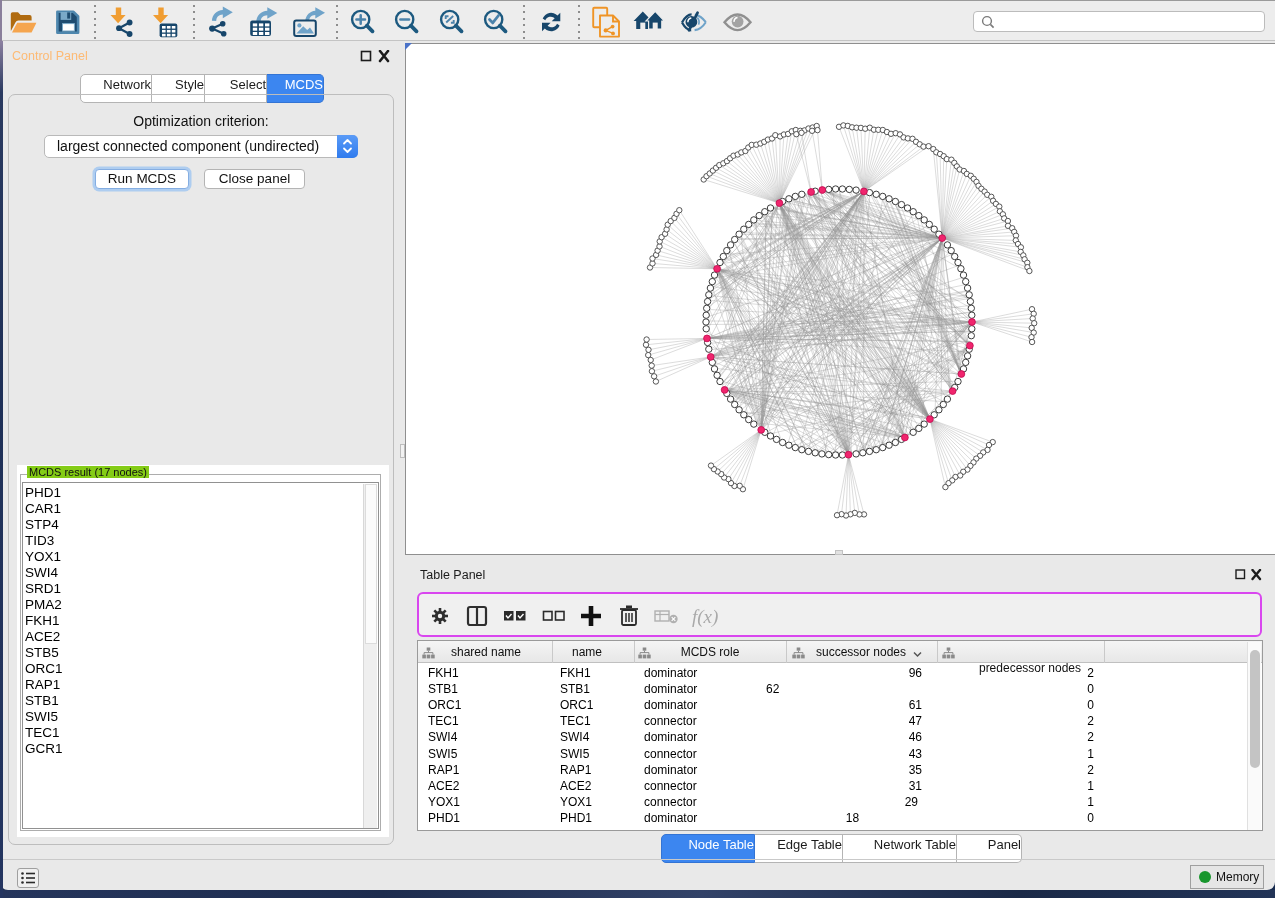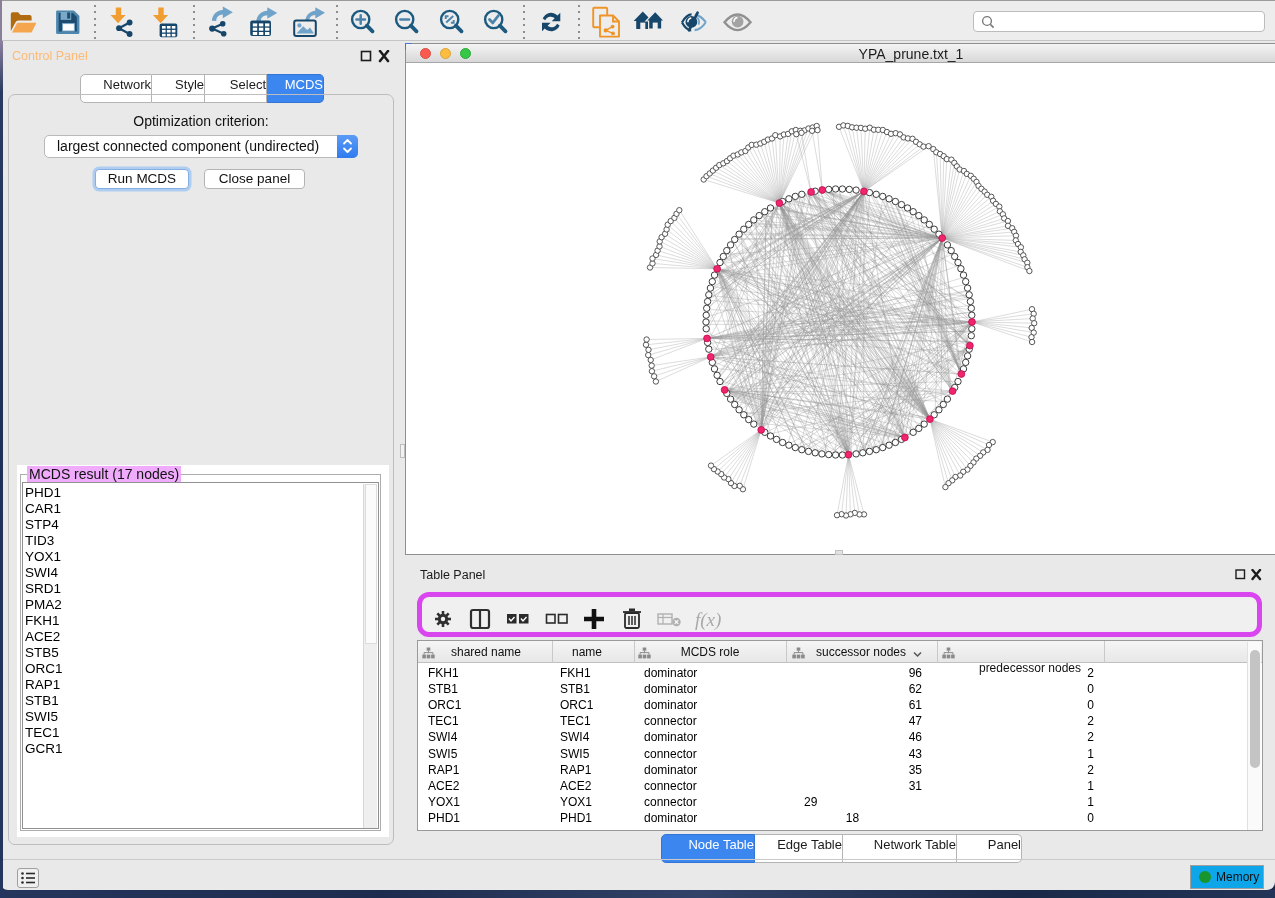--- a/index.html
+++ b/index.html
@@ -16,45 +16,45 @@
 .tabseg .t{background:#fff;border:1px solid #b4b4b4;border-left:none;color:#1b1b1b;text-align:right;line-height:19px;height:29px}
 .tabseg .t.first{border-left:1px solid #b4b4b4;border-radius:5px 0 0 5px}
 .tabseg .t.last{border-radius:0 5px 5px 0}
 .tabseg .t.sel{background:#3c86f0;border-color:#3374d4;color:#fff}
 .cp-pane{position:absolute;left:8px;top:94px;width:386px;height:751px;border:1px solid #bdbdbd;border-radius:7px}
 .optlabel{position:absolute;left:0;top:113px;width:402px;text-align:center;font-size:14px;color:#111}
 .combo{position:absolute;left:44px;top:135px;width:314px;height:23px;background:#fff;border:1px solid #b9b9b9;border-radius:5px;font-size:14px;color:#111;line-height:21px;padding-left:12px}
 .combo .step{position:absolute;right:-1px;top:-1px;width:21px;height:23px;border-radius:0 5px 5px 0;background:linear-gradient(#5a9bf7,#2f7bee)}
 .btn{position:absolute;height:20px;background:#fff;border:1px solid #b4b4b4;border-radius:4px;font-size:13.5px;color:#111;text-align:center;line-height:18px}
 .mcds-white{position:absolute;left:17px;top:465px;width:372px;height:372px;background:#fff}
-.grouplbl{position:absolute;left:27px;top:466px;font-size:14px;color:#111;background:#f0abfc;padding:0 2px}
+.grouplbl{position:absolute;left:27px;top:466px;font-size:11px;color:#111;background:#84cc16;padding:0 2px}
 .groupbox{position:absolute;left:20px;top:474px;width:361px;height:357px;border:1px solid #adadad}
 .listbox{position:absolute;left:22px;top:482px;width:357px;height:347px;border:1px solid #919191;background:#fff;overflow:hidden}
 .listbox .items{position:absolute;left:2px;top:2px;font-size:13.5px;color:#000;line-height:16px}
 .lscroll{position:absolute;right:1px;top:1px;width:14px;height:345px;background:#efefef;border-left:1px solid #d8d8d8}
 .lscroll .th{position:absolute;left:1px;top:0;width:12px;height:160px;background:#fbfbfb;border:1px solid #dcdcdc}
 
 .vgrip{position:absolute;left:400px;top:444px;width:5px;height:14px;background:#f2f2f2;border:1px solid #bdbdbd}
 
 .frame{position:absolute;left:405px;top:43px;width:870px;height:512px;border:1px solid #8f8f8f;border-right:none;background:#fff}
 .ftitle{position:absolute;left:0;top:0;width:100%;height:19px;background:linear-gradient(#f4f4f4,#d8d8d8);border-bottom:1px solid #a6a6a6}
 .light{position:absolute;top:4px;width:11px;height:11px;border-radius:50%}
 .ftext{position:absolute;top:1.5px;left:430px;width:150px;text-align:center;font-size:14px;line-height:16px;color:#1c1c1c}
 
 .tp-title{position:absolute;left:420px;top:568px;font-size:12.5px;color:#1b1b1b}
-.tp-tool{position:absolute;left:417px;top:592px;width:845px;height:45px;background:#f0f0f0;border:5px solid #d946ef;border-radius:12px}
+.tp-tool{position:absolute;left:417px;top:592px;width:845px;height:45px;background:#f0f0f0;border:2px solid #d946ef;border-radius:6px}
 .table{position:absolute;left:417px;top:640px;width:846px;height:191px;background:#fff;border:1px solid #9a9a9a}
 .thead{position:absolute;left:0;top:0;width:844px;height:22px;background:linear-gradient(#f5f5f5,#e7e7e7);border-bottom:1px solid #c0c0c0;font-size:12px;color:#101010}
 .thead .cell{position:absolute;top:0;height:22px;border-right:1px solid #c9c9c9;text-align:center;line-height:22px}
 .trow{position:absolute;left:0;font-size:12px;color:#000;height:17px}
 .tscroll{position:absolute;right:1px;top:1px;width:14px;height:188px;background:#fafafa;border-left:1px solid #e0e0e0}
 .tscroll .th{position:absolute;left:1.5px;top:8px;width:10px;height:118px;background:#c4c4c4;border-radius:5px}
 
 .statusline{position:absolute;left:0;top:859px;width:1275px;height:0;border-top:1px solid #c9c9c9}
-.memory{position:absolute;left:1190px;top:865px;width:74px;height:24px;background:#0ea5e9;border:1px solid #9f9f9f;font-size:12px;color:#111;line-height:22px;white-space:nowrap}
+.memory{position:absolute;left:1190px;top:865px;width:74px;height:24px;background:#e5e5e5;border:1px solid #9f9f9f;font-size:12px;color:#111;line-height:22px;white-space:nowrap}
 .lbtn{position:absolute;left:17px;top:868px;width:22px;height:20px;background:#f0f0f0;border:1px solid #9f9f9f;border-radius:3px}
 .wall{position:absolute;left:0;top:890px;width:1275px;height:8px;background:linear-gradient(90deg,#25355c,#1d2c4e 30%,#324268 55%,#1a2947 80%,#223457)}
 .lwall{position:absolute;left:0;top:41px;width:3px;height:857px;background:linear-gradient(#8c80a0,#2a3a60 6%,#1f3057 40%,#243560)}
 </style></head><body>
 <div class="win"></div>
 
 <div class="toolbar">
 <svg class="tbi" style="left:6px" width="34" height="34" viewBox="0 0 34 34">
       <path d="M4.8 24.5 V9 Q4.8 7.2 6.6 7.2 H12 L14.6 10 H23.6 Q25.6 10 25.6 12 V15.6 H12.4 Q10.4 15.6 9.4 17.4 L4.9 26 z" fill="#b06b10"></path>
       <path d="M11.2 17.8 H30.4 L25.6 27.6 H6 z" fill="#f5a54e"></path>
@@ -225,26 +225,20 @@
   <div class="lscroll">
       <div class="th"></div>
     </div>
 </div>
 <div class="vgrip"></div>
 
 <div class="frame">
     <svg style="position:absolute;left:-1px;top:-1px" width="7" height="7" viewBox="0 0 7 7">
       <path d="M0 0 L7 0 L0 7 z" fill="#4a72c8"></path>
     </svg>
-  <div class="ftitle">
-    <div class="light" style="left:14px;background:#fb5a51;border:0.5px solid #d94c42"></div>
-    <div class="light" style="left:34px;background:#fdbd3f;border:0.5px solid #dba335"></div>
-    <div class="light" style="left:54px;background:#34c748;border:0.5px solid #2aa838"></div>
-    <div class="ftext">YPA_prune.txt_1</div>
-  </div>
 </div>
 <svg class="abs" style="left:406px;top:63px" width="869" height="491" viewBox="406 63 869 491">
     <path d="M779.4 203.1L969.8 297.9M779.4 203.1L971.3 308.2M779.4 203.1L972.0 322.9M779.4 203.1L971.6 332.3M779.4 203.1L969.4 348.0M779.4 203.1L966.9 358.3M779.4 203.1L961.2 374.5M779.4 203.1L930.8 418.3M779.4 203.1L924.1 424.2M779.4 203.1L915.0 431.2M779.4 203.1L908.6 435.3M779.4 203.1L899.5 440.5M779.4 203.1L884.3 447.1M779.4 203.1L877.2 449.4M779.4 203.1L864.5 452.5M779.4 203.1L852.3 454.3M779.4 203.1L842.5 455.0M779.4 203.1L826.7 454.4M779.4 203.1L928.2 420.7M779.4 203.1L919.4 428.0M779.4 203.1L912.8 432.6M779.4 203.1L905.8 437.0M779.4 203.1L890.9 444.5M779.4 203.1L881.6 448.0M779.4 203.1L873.5 450.5M779.4 203.1L865.0 452.4M779.4 203.1L858.8 453.5M779.4 203.1L714.1 367.6M779.4 203.1L711.5 360.0M779.4 203.1L707.6 342.8M779.4 203.1L706.3 331.6M779.4 203.1L706.1 327.2M779.4 203.1L706.3 313.0M811.1 192.0L970.2 300.5M811.1 192.0L972.0 318.9M811.1 192.0L971.7 331.3M811.1 192.0L969.7 346.6M811.1 192.0L964.7 365.4M811.1 192.0L955.4 386.4M811.1 192.0L947.3 399.2M811.1 192.0L940.4 408.1M822.3 190.0L917.6 214.7M822.3 190.0L926.9 222.2M822.3 190.0L936.5 231.6M822.3 190.0L941.1 236.8M822.3 190.0L944.7 241.3M822.3 190.0L949.7 248.3M822.3 190.0L954.5 256.1M822.3 190.0L961.0 269.1M863.9 191.4L738.0 408.5M863.9 191.4L732.6 401.8M863.9 191.4L734.4 404.2M863.9 191.4L731.5 400.3M863.9 191.4L727.2 394.1M863.9 191.4L726.6 393.0M863.9 191.4L727.5 394.6M863.9 191.4L721.7 384.7M863.9 191.4L723.6 388.2M863.9 191.4L721.9 385.0M863.9 191.4L718.3 377.9M863.9 191.4L718.7 378.7M863.9 191.4L717.5 376.0M863.9 191.4L717.0 375.0M863.9 191.4L706.7 308.3M863.9 191.4L707.9 299.9M863.9 191.4L707.8 300.5M863.9 191.4L708.6 295.9M863.9 191.4L710.0 289.5M863.9 191.4L709.4 292.0M863.9 191.4L710.3 288.5M863.9 191.4L713.4 278.2M863.9 191.4L714.4 275.4M863.9 191.4L713.9 276.8M863.9 191.4L715.1 273.7M863.9 191.4L718.6 265.5M863.9 191.4L721.1 260.5M863.9 191.4L719.7 263.2M863.9 191.4L863.6 452.7M863.9 191.4L850.8 454.5M863.9 191.4L834.8 454.9M863.9 191.4L824.8 454.2M863.9 191.4L808.3 451.4M863.9 191.4L799.5 449.0M863.9 191.4L787.6 444.7M863.9 191.4L772.6 437.2M863.9 191.4L765.3 432.7M863.9 191.4L755.2 425.3M863.9 191.4L743.3 414.4M942.2 238.1L960.4 376.3M942.2 238.1L949.7 395.8M942.2 238.1L941.2 407.1M942.2 238.1L934.9 414.1M942.2 238.1L920.9 426.8M942.2 238.1L909.3 434.9M942.2 238.1L897.2 441.6M942.2 238.1L880.6 448.3M942.2 238.1L863.1 452.8M942.2 238.1L713.4 278.3M942.2 238.1L715.6 272.3M942.2 238.1L719.5 263.7M942.2 238.1L724.3 254.6M942.2 238.1L734.9 239.2M942.2 238.1L740.4 232.7M942.2 238.1L749.5 223.6M942.2 238.1L750.8 222.5M942.2 238.1L763.5 212.5M942.2 238.1L771.1 207.6M942.2 238.1L782.4 201.7M942.2 238.1L788.4 199.0M942.2 238.1L804.3 193.6M942.2 238.1L900.7 439.8M942.2 238.1L893.1 443.5M942.2 238.1L886.3 446.3M942.2 238.1L881.5 448.0M942.2 238.1L880.4 448.4M942.2 238.1L871.9 450.9M942.2 238.1L866.0 452.2M942.2 238.1L863.4 452.7M942.2 238.1L857.6 453.7M942.2 238.1L854.6 454.1M942.2 238.1L735.1 238.9M942.2 238.1L739.0 234.3M942.2 238.1L747.6 225.4M942.2 238.1L753.4 220.2M942.2 238.1L759.6 215.3M942.2 238.1L770.3 208.1M942.2 238.1L772.1 207.0M942.2 238.1L785.8 200.1M942.2 238.1L788.1 199.1M942.2 238.1L801.8 194.3M942.2 238.1L809.6 192.3M942.2 238.1L757.1 426.8M942.2 238.1L754.6 424.8M942.2 238.1L748.2 419.2M942.2 238.1L748.3 419.3M942.2 238.1L746.4 417.5M942.2 238.1L740.1 410.9M942.2 238.1L737.6 408.0M942.2 238.1L733.2 402.6M942.2 238.1L732.7 401.9M942.2 238.1L726.9 393.5M942.2 238.1L726.5 392.9M942.2 238.1L725.3 390.9M942.2 238.1L722.1 385.5M942.2 238.1L720.6 382.6M942.2 238.1L734.6 404.5M942.2 238.1L713.7 366.5M942.2 238.1L706.1 317.4M972.0 322.0L864.0 452.6M972.0 322.0L856.5 453.8M972.0 322.0L843.8 454.9M972.0 322.0L827.4 454.5M972.0 322.0L815.3 452.9M972.0 322.0L802.5 449.9M972.0 322.0L711.4 359.4M972.0 322.0L709.0 349.9M972.0 322.0L707.7 343.5M972.0 322.0L706.9 337.8M972.0 322.0L706.0 324.5M972.0 322.0L706.0 321.0M972.0 322.0L706.6 309.4M972.0 322.0L707.8 300.2M972.0 322.0L708.7 295.4M972.0 322.0L710.9 286.4M972.0 322.0L858.8 453.5M972.0 322.0L831.0 454.8M972.0 322.0L794.6 447.4M972.0 322.0L765.4 432.8M969.9 345.6L800.2 194.8M969.9 345.6L820.4 190.3M969.9 345.6L848.2 189.3M969.9 345.6L870.4 192.8M969.9 345.6L892.8 200.4M969.9 345.6L918.3 215.2M969.9 345.6L888.6 445.4M969.9 345.6L877.8 449.2M969.9 345.6L869.6 451.4M969.9 345.6L855.2 454.0M969.9 345.6L837.9 455.0M969.9 345.6L829.7 454.7M969.9 345.6L816.3 453.1M969.9 345.6L806.0 450.8M969.9 345.6L787.7 444.7M961.4 374.0L864.2 191.4M961.4 374.0L873.9 193.6M961.4 374.0L869.6 192.6M961.4 374.0L880.2 195.5M961.4 374.0L883.3 196.6M961.4 374.0L888.0 198.3M961.4 374.0L884.6 197.1M961.4 374.0L889.2 198.8M961.4 374.0L894.0 200.9M961.4 374.0L895.0 201.4M961.4 374.0L900.3 204.0M961.4 374.0L909.0 208.9M952.6 391.1L796.2 447.9M952.6 391.1L767.9 434.4M952.6 391.1L742.8 413.8M952.6 391.1L725.8 391.8M952.6 391.1L714.3 368.3M952.6 391.1L806.9 192.9M952.6 391.1L830.1 189.3M952.6 391.1L847.7 189.3M952.6 391.1L862.6 191.1M952.6 391.1L881.9 196.1M952.6 391.1L897.0 202.3M952.6 391.1L916.5 213.9M929.9 419.1L750.1 223.0M929.9 419.1L754.8 219.1M929.9 419.1L764.7 211.7M929.9 419.1L771.0 207.7M929.9 419.1L777.4 204.1M929.9 419.1L787.6 199.3M929.9 419.1L792.9 197.3M929.9 419.1L798.6 195.3M929.9 419.1L807.2 192.9M929.9 419.1L819.6 190.4M929.9 419.1L828.3 189.4M929.9 419.1L830.2 189.3M929.9 419.1L717.4 268.2M929.9 419.1L720.8 261.0M929.9 419.1L723.7 255.6M929.9 419.1L727.8 249.0M929.9 419.1L735.1 239.0M929.9 419.1L741.8 231.2M929.9 419.1L744.8 228.1M929.9 419.1L757.4 216.9M929.9 419.1L761.8 213.7M929.9 419.1L772.7 206.7M929.9 419.1L773.3 206.3M929.9 419.1L780.9 202.4M929.9 419.1L789.6 198.5M929.9 419.1L804.7 193.5M929.9 419.1L760.9 214.4M929.9 419.1L786.0 200.0M929.9 419.1L808.6 192.5M929.9 419.1L838.2 189.0M904.9 437.5L727.4 249.6M904.9 437.5L736.5 237.3M904.9 437.5L742.3 230.7M904.9 437.5L752.8 220.7M904.9 437.5L766.1 210.8M904.9 437.5L779.0 203.3M904.9 437.5L782.3 201.7M904.9 437.5L794.9 196.5M904.9 437.5L805.5 193.3M904.9 437.5L820.1 190.3M904.9 437.5L752.0 422.6M904.9 437.5L740.8 411.7M904.9 437.5L731.5 400.3M904.9 437.5L722.6 386.4M904.9 437.5L719.4 380.3M904.9 437.5L711.9 361.2M904.9 437.5L708.0 345.0M904.9 437.5L706.4 332.3M848.5 454.7L793.2 197.1M848.5 454.7L808.1 192.6M848.5 454.7L818.2 190.6M848.5 454.7L833.0 189.1M848.5 454.7L839.8 189.0M848.5 454.7L857.0 190.2M848.5 454.7L870.0 192.7M848.5 454.7L882.9 196.4M848.5 454.7L709.9 290.0M848.5 454.7L714.3 275.9M848.5 454.7L721.8 259.2M848.5 454.7L726.5 251.0M848.5 454.7L733.5 241.0M848.5 454.7L747.3 225.7M848.5 454.7L733.2 241.4M848.5 454.7L739.1 234.1M848.5 454.7L740.0 233.2M848.5 454.7L748.5 224.5M848.5 454.7L752.9 220.6M848.5 454.7L762.5 213.2M848.5 454.7L765.4 211.2M848.5 454.7L774.8 205.5M848.5 454.7L781.1 202.3M848.5 454.7L785.8 200.1M848.5 454.7L798.7 195.2M761.2 429.9L858.1 190.4M761.2 429.9L890.0 199.1M761.2 429.9L914.5 212.5M761.2 429.9L936.3 231.3M761.2 429.9L951.2 250.6M761.2 429.9L756.0 218.0M761.2 429.9L766.3 210.6M761.2 429.9L766.2 210.7M761.2 429.9L772.4 206.9M761.2 429.9L772.7 206.7M761.2 429.9L777.7 203.9M761.2 429.9L782.1 201.8M761.2 429.9L785.4 200.3M761.2 429.9L791.0 198.0M761.2 429.9L790.0 198.3M761.2 429.9L800.3 194.8M761.2 429.9L805.8 193.2M761.2 429.9L804.1 193.6M761.2 429.9L810.9 192.0M761.2 429.9L706.0 324.3M761.2 429.9L707.2 304.1M761.2 429.9L711.4 284.5M761.2 429.9L719.6 263.5M761.2 429.9L729.1 247.2M761.2 429.9L740.8 232.3M724.6 389.9L909.3 434.9M724.6 389.9L900.5 439.9M724.6 389.9L889.6 445.0M724.6 389.9L878.3 449.0M724.6 389.9L870.8 451.1M724.6 389.9L854.8 454.1M724.6 389.9L843.4 454.9M724.6 389.9L833.4 454.9M724.6 389.9L821.1 453.8M724.6 389.9L970.6 341.2M724.6 389.9L967.0 358.1M724.6 389.9L958.1 381.1M724.6 389.9L945.5 401.6M724.6 389.9L931.4 417.7M724.6 389.9L917.8 429.2M710.7 356.9L920.4 216.8M710.7 356.9L929.5 224.5M710.7 356.9L937.2 232.3M710.7 356.9L948.4 246.4M710.7 356.9L953.2 253.9M710.7 356.9L959.3 265.2M710.7 356.9L964.2 277.1M710.7 356.9L968.3 290.8M710.7 356.9L969.0 294.1M710.7 356.9L971.6 311.7M710.7 356.9L972.0 325.2M710.7 356.9L950.1 395.1M707.0 338.4L966.6 284.4M707.0 338.4L968.2 290.4M707.0 338.4L969.9 298.5M707.0 338.4L969.6 296.9M707.0 338.4L970.9 305.3M707.0 338.4L971.7 312.4M707.0 338.4L971.9 316.8M707.0 338.4L972.0 323.1M707.0 338.4L971.7 331.1M707.0 338.4L971.7 331.1M707.0 338.4L970.6 341.4M707.0 338.4L970.6 341.5M707.0 338.4L968.6 352.1M707.0 338.4L923.0 425.1M707.0 338.4L813.8 452.6M717.1 268.8L868.8 451.6M717.1 268.8L853.5 454.2M717.1 268.8L846.7 454.8M717.1 268.8L837.7 455.0M717.1 268.8L831.2 454.8M717.1 268.8L820.1 453.7M717.1 268.8L817.4 453.2M717.1 268.8L806.7 451.0M717.1 268.8L797.7 448.4M717.1 268.8L969.6 296.6M717.1 268.8L971.5 310.1M717.1 268.8L971.9 327.7M717.1 268.8L971.5 334.1M717.1 268.8L969.1 349.6M717.1 268.8L964.5 365.9M717.1 268.8L960.4 376.2M717.1 268.8L955.7 385.8M717.1 268.8L972.0 325.5M717.1 268.8L968.1 353.8M717.1 268.8L961.0 375.0M717.1 268.8L944.8 402.6M717.1 268.8L931.2 417.8M717.1 268.8L913.1 432.4M717.1 268.8L807.0 451.1M717.1 268.8L797.5 448.4M717.1 268.8L782.2 442.3M717.1 268.8L771.8 436.8M717.1 268.8L763.3 431.3M717.1 268.8L757.2 426.9M717.1 268.8L748.8 419.7" stroke="#949494" stroke-width="0.5" fill="none" opacity="0.66"></path>
     <path d="M779.4 203.1L717.1 268.8M811.1 192.0L822.3 190.0M811.1 192.0L969.9 345.6M811.1 192.0L952.6 391.1M811.1 192.0L929.9 419.1M822.3 190.0L972.0 322.0M822.3 190.0L969.9 345.6M863.9 191.4L904.9 437.5M863.9 191.4L761.2 429.9M863.9 191.4L724.6 389.9M942.2 238.1L961.4 374.0M942.2 238.1L904.9 437.5M942.2 238.1L707.0 338.4M972.0 322.0L952.6 391.1M961.4 374.0L710.7 356.9M952.6 391.1L904.9 437.5M929.9 419.1L904.9 437.5M929.9 419.1L724.6 389.9M929.9 419.1L710.7 356.9M904.9 437.5L848.5 454.7M904.9 437.5L724.6 389.9" stroke="#878787" stroke-width="0.7" fill="none" opacity="0.55"></path>
     <path d="M779.4 203.1L703.7 179.5M779.4 203.1L706.5 176.2M779.4 203.1L709.7 173.5M779.4 203.1L712.9 170.6M779.4 203.1L716.1 167.8M779.4 203.1L719.3 165.1M779.4 203.1L723.3 163.3M779.4 203.1L726.9 161.1M779.4 203.1L730.1 158.3M779.4 203.1L733.5 155.7M779.4 203.1L737.7 154.5M779.4 203.1L741.3 152.4M779.4 203.1L745.4 151.0M779.4 203.1L748.3 147.5M779.4 203.1L751.7 144.9M779.4 203.1L756.3 144.7M779.4 203.1L760.4 143.5M779.4 203.1L764.2 141.8M779.4 203.1L767.9 139.6M779.4 203.1L772.0 138.5M779.4 203.1L775.3 135.2M779.4 203.1L780.1 136.4M779.4 203.1L783.9 134.5M779.4 203.1L788.1 133.9M779.4 203.1L791.8 131.3M779.4 203.1L795.8 130.0M779.4 203.1L800.3 130.8M779.4 203.1L804.5 130.4M779.4 203.1L808.5 128.5M779.4 203.1L812.6 127.5M779.4 203.1L816.7 126.0M811.1 192.0L796.3 134.2M811.1 192.0L801.5 132.8M822.3 190.0L812.1 130.8M822.3 190.0L817.5 130.1M863.9 191.4L839.0 126.8M863.9 191.4L843.4 125.4M863.9 191.4L847.8 125.9M863.9 191.4L852.1 127.3M863.9 191.4L856.5 127.7M863.9 191.4L860.9 127.9M863.9 191.4L865.2 128.7M863.9 191.4L869.8 127.7M863.9 191.4L873.9 129.7M863.9 191.4L878.3 129.8M863.9 191.4L882.8 130.0M863.9 191.4L886.9 132.0M863.9 191.4L891.0 133.8M863.9 191.4L895.7 133.2M863.9 191.4L900.0 134.4M863.9 191.4L903.6 137.4M863.9 191.4L907.9 138.4M863.9 191.4L912.5 138.8M863.9 191.4L916.0 141.8M863.9 191.4L919.7 144.3M863.9 191.4L923.5 146.6M863.9 191.4L928.6 146.2M942.2 238.1L933.3 149.1M942.2 238.1L936.3 152.3M942.2 238.1L940.1 154.0M942.2 238.1L943.7 156.2M942.2 238.1L946.8 159.1M942.2 238.1L951.4 159.7M942.2 238.1L954.3 162.9M942.2 238.1L956.9 166.4M942.2 238.1L959.7 169.5M942.2 238.1L963.9 171.0M942.2 238.1L966.8 173.9M942.2 238.1L970.8 175.8M942.2 238.1L973.7 178.8M942.2 238.1L976.5 181.9M942.2 238.1L978.5 185.8M942.2 238.1L981.4 188.8M942.2 238.1L984.6 191.6M942.2 238.1L987.2 194.8M942.2 238.1L991.3 196.8M942.2 238.1L993.1 200.8M942.2 238.1L995.9 203.9M942.2 238.1L999.3 206.6M942.2 238.1L999.9 211.3M942.2 238.1L1002.9 214.3M942.2 238.1L1004.2 218.4M942.2 238.1L1007.9 221.0M942.2 238.1L1008.0 225.8M942.2 238.1L1012.2 228.2M942.2 238.1L1014.2 231.9M942.2 238.1L1016.0 235.7M942.2 238.1L1015.8 240.4M942.2 238.1L1018.0 244.0M942.2 238.1L1020.9 247.3M942.2 238.1L1020.7 251.9M942.2 238.1L1023.3 255.4M942.2 238.1L1024.6 259.3M942.2 238.1L1027.3 262.8M942.2 238.1L1027.4 267.2M942.2 238.1L1029.4 271.0M972.0 322.0L1032.0 309.2M972.0 322.0L1033.7 313.8M972.0 322.0L1032.7 318.5M972.0 322.0L1034.2 323.2M972.0 322.0L1031.7 327.9M972.0 322.0L1033.7 332.6M972.0 322.0L1031.5 337.2M972.0 322.0L1032.1 342.0M929.9 419.1L992.7 442.1M929.9 419.1L989.0 445.0M929.9 419.1L987.5 449.9M929.9 419.1L983.2 452.4M929.9 419.1L980.1 455.8M929.9 419.1L976.3 458.6M929.9 419.1L973.5 462.4M929.9 419.1L970.4 465.9M929.9 419.1L967.4 469.6M929.9 419.1L963.2 471.8M929.9 419.1L960.2 475.5M929.9 419.1L955.4 477.0M929.9 419.1L952.2 480.4M929.9 419.1L948.5 483.2M929.9 419.1L945.4 487.1M848.5 454.7L864.0 514.4M848.5 454.7L859.4 514.4M848.5 454.7L854.8 512.9M848.5 454.7L850.4 514.3M848.5 454.7L846.0 515.5M848.5 454.7L841.5 514.2M848.5 454.7L837.0 515.2M761.2 429.9L742.9 489.2M761.2 429.9L739.7 485.8M761.2 429.9L734.4 486.0M761.2 429.9L731.0 483.1M761.2 429.9L728.4 479.1M761.2 429.9L724.1 477.5M761.2 429.9L721.2 474.1M761.2 429.9L717.6 471.5M761.2 429.9L713.9 469.1M761.2 429.9L711.0 465.6M710.7 356.9L655.9 381.5M710.7 356.9L654.1 376.3M710.7 356.9L651.9 371.2M710.7 356.9L651.7 365.6M707.0 338.4L650.7 360.0M707.0 338.4L648.2 355.1M707.0 338.4L648.5 349.8M707.0 338.4L646.0 344.8M707.0 338.4L646.6 339.5M717.1 268.8L650.0 267.5M717.1 268.8L652.5 263.4M717.1 268.8L652.5 258.5M717.1 268.8L656.1 254.9M717.1 268.8L657.6 250.6M717.1 268.8L659.5 246.4M717.1 268.8L659.7 241.4M717.1 268.8L661.6 237.2M717.1 268.8L665.1 233.8M717.1 268.8L666.6 229.4M717.1 268.8L667.7 224.7M717.1 268.8L670.7 221.1M717.1 268.8L674.4 217.9M717.1 268.8L676.5 213.8M717.1 268.8L679.3 210.2" stroke="#a0a0a0" stroke-width="0.5" fill="none" opacity="0.75"></path>
     <circle cx="703.7" cy="179.5" r="2.7" fill="#fff" stroke="#454545" stroke-width="0.9"></circle>
     <circle cx="706.5" cy="176.2" r="2.7" fill="#fff" stroke="#454545" stroke-width="0.9"></circle>
     <circle cx="709.7" cy="173.5" r="2.7" fill="#fff" stroke="#454545" stroke-width="0.9"></circle>
     <circle cx="712.9" cy="170.6" r="2.7" fill="#fff" stroke="#454545" stroke-width="0.9"></circle>
     <circle cx="716.1" cy="167.8" r="2.7" fill="#fff" stroke="#454545" stroke-width="0.9"></circle>
@@ -653,21 +647,21 @@
       <span style="position:absolute;left:10px">FKH1</span>
       <span style="position:absolute;left:142px">FKH1</span>
       <span style="position:absolute;left:226px">dominator</span>
       <span style="position:absolute;left:369px;width:135px;text-align:right">96</span>
       <span style="position:absolute;left:520px;width:156px;text-align:right">2</span>
     </div>
     <div class="trow" style="top:40.7px;width:844px">
       <span style="position:absolute;left:10px">STB1</span>
       <span style="position:absolute;left:142px">STB1</span>
       <span style="position:absolute;left:226px">dominator</span>
-      <span style="position:absolute;left:369px;width:135px;text-align:right">62</span>
+      <span style="position:absolute;left:348px;width:135px;text-align:left">62</span>
       <span style="position:absolute;left:520px;width:156px;text-align:right">0</span>
     </div>
     <div class="trow" style="top:56.9px;width:844px">
       <span style="position:absolute;left:10px">ORC1</span>
       <span style="position:absolute;left:142px">ORC1</span>
       <span style="position:absolute;left:226px">dominator</span>
       <span style="position:absolute;left:369px;width:135px;text-align:right">61</span>
       <span style="position:absolute;left:520px;width:156px;text-align:right">0</span>
     </div>
     <div class="trow" style="top:73.1px;width:844px">
@@ -702,21 +696,21 @@
       <span style="position:absolute;left:10px">ACE2</span>
       <span style="position:absolute;left:142px">ACE2</span>
       <span style="position:absolute;left:226px">connector</span>
       <span style="position:absolute;left:369px;width:135px;text-align:right">31</span>
       <span style="position:absolute;left:520px;width:156px;text-align:right">1</span>
     </div>
     <div class="trow" style="top:154.1px;width:844px">
       <span style="position:absolute;left:10px">YOX1</span>
       <span style="position:absolute;left:142px">YOX1</span>
       <span style="position:absolute;left:226px">connector</span>
-      <span style="position:absolute;left:386px;width:135px;">29</span>
+      <span style="position:absolute;left:365px;width:135px;text-align:right">29</span>
       <span style="position:absolute;left:520px;width:156px;text-align:right">1</span>
     </div>
     <div class="trow" style="top:170.3px;width:844px">
       <span style="position:absolute;left:10px">PHD1</span>
       <span style="position:absolute;left:142px">PHD1</span>
       <span style="position:absolute;left:226px">dominator</span>
       <span style="position:absolute;left:367px;width:135px;text-align:center">18</span>
       <span style="position:absolute;left:520px;width:156px;text-align:right">0</span>
     </div>
   <div class="tscroll">

